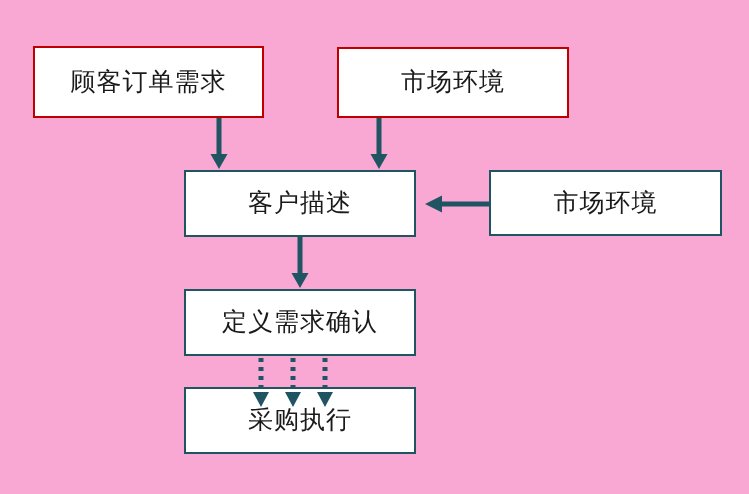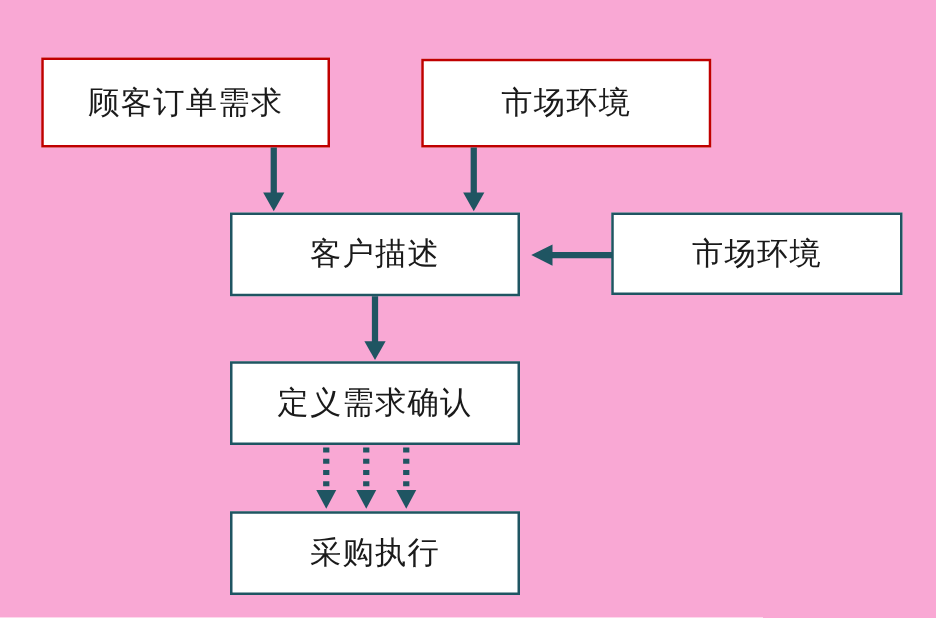--- a/index.html
+++ b/index.html
@@ -61,21 +61,21 @@
   </div>
 
   <div class="node teal" style="left:489px; top:170px; width:233px; height:66px;">
     <span class="node-label">市场环境</span>
   </div>
 
   <div class="node teal" style="left:184px; top:289px; width:232px; height:67px;">
     <span class="node-label">定义需求确认</span>
   </div>
 
-  <div class="node teal" style="left:184px; top:409px; width:232px; height:67px;">
+  <div class="node teal" style="left:184px; top:387px; width:232px; height:67px;">
     <span class="node-label">采购执行</span>
   </div>
 
   <div class="conn" style="left:206px; top:118px; width:26px; height:52px;">
     <svg width="26" height="52" viewBox="0 0 26 52" aria-hidden="true">
       <line x1="13" y1="0" x2="13" y2="39" stroke="#1f5562" stroke-width="5"></line>
       <polygon points="13,51 4.5,36 21.5,36" fill="#1f5562"></polygon>
     </svg>
   </div>
 

